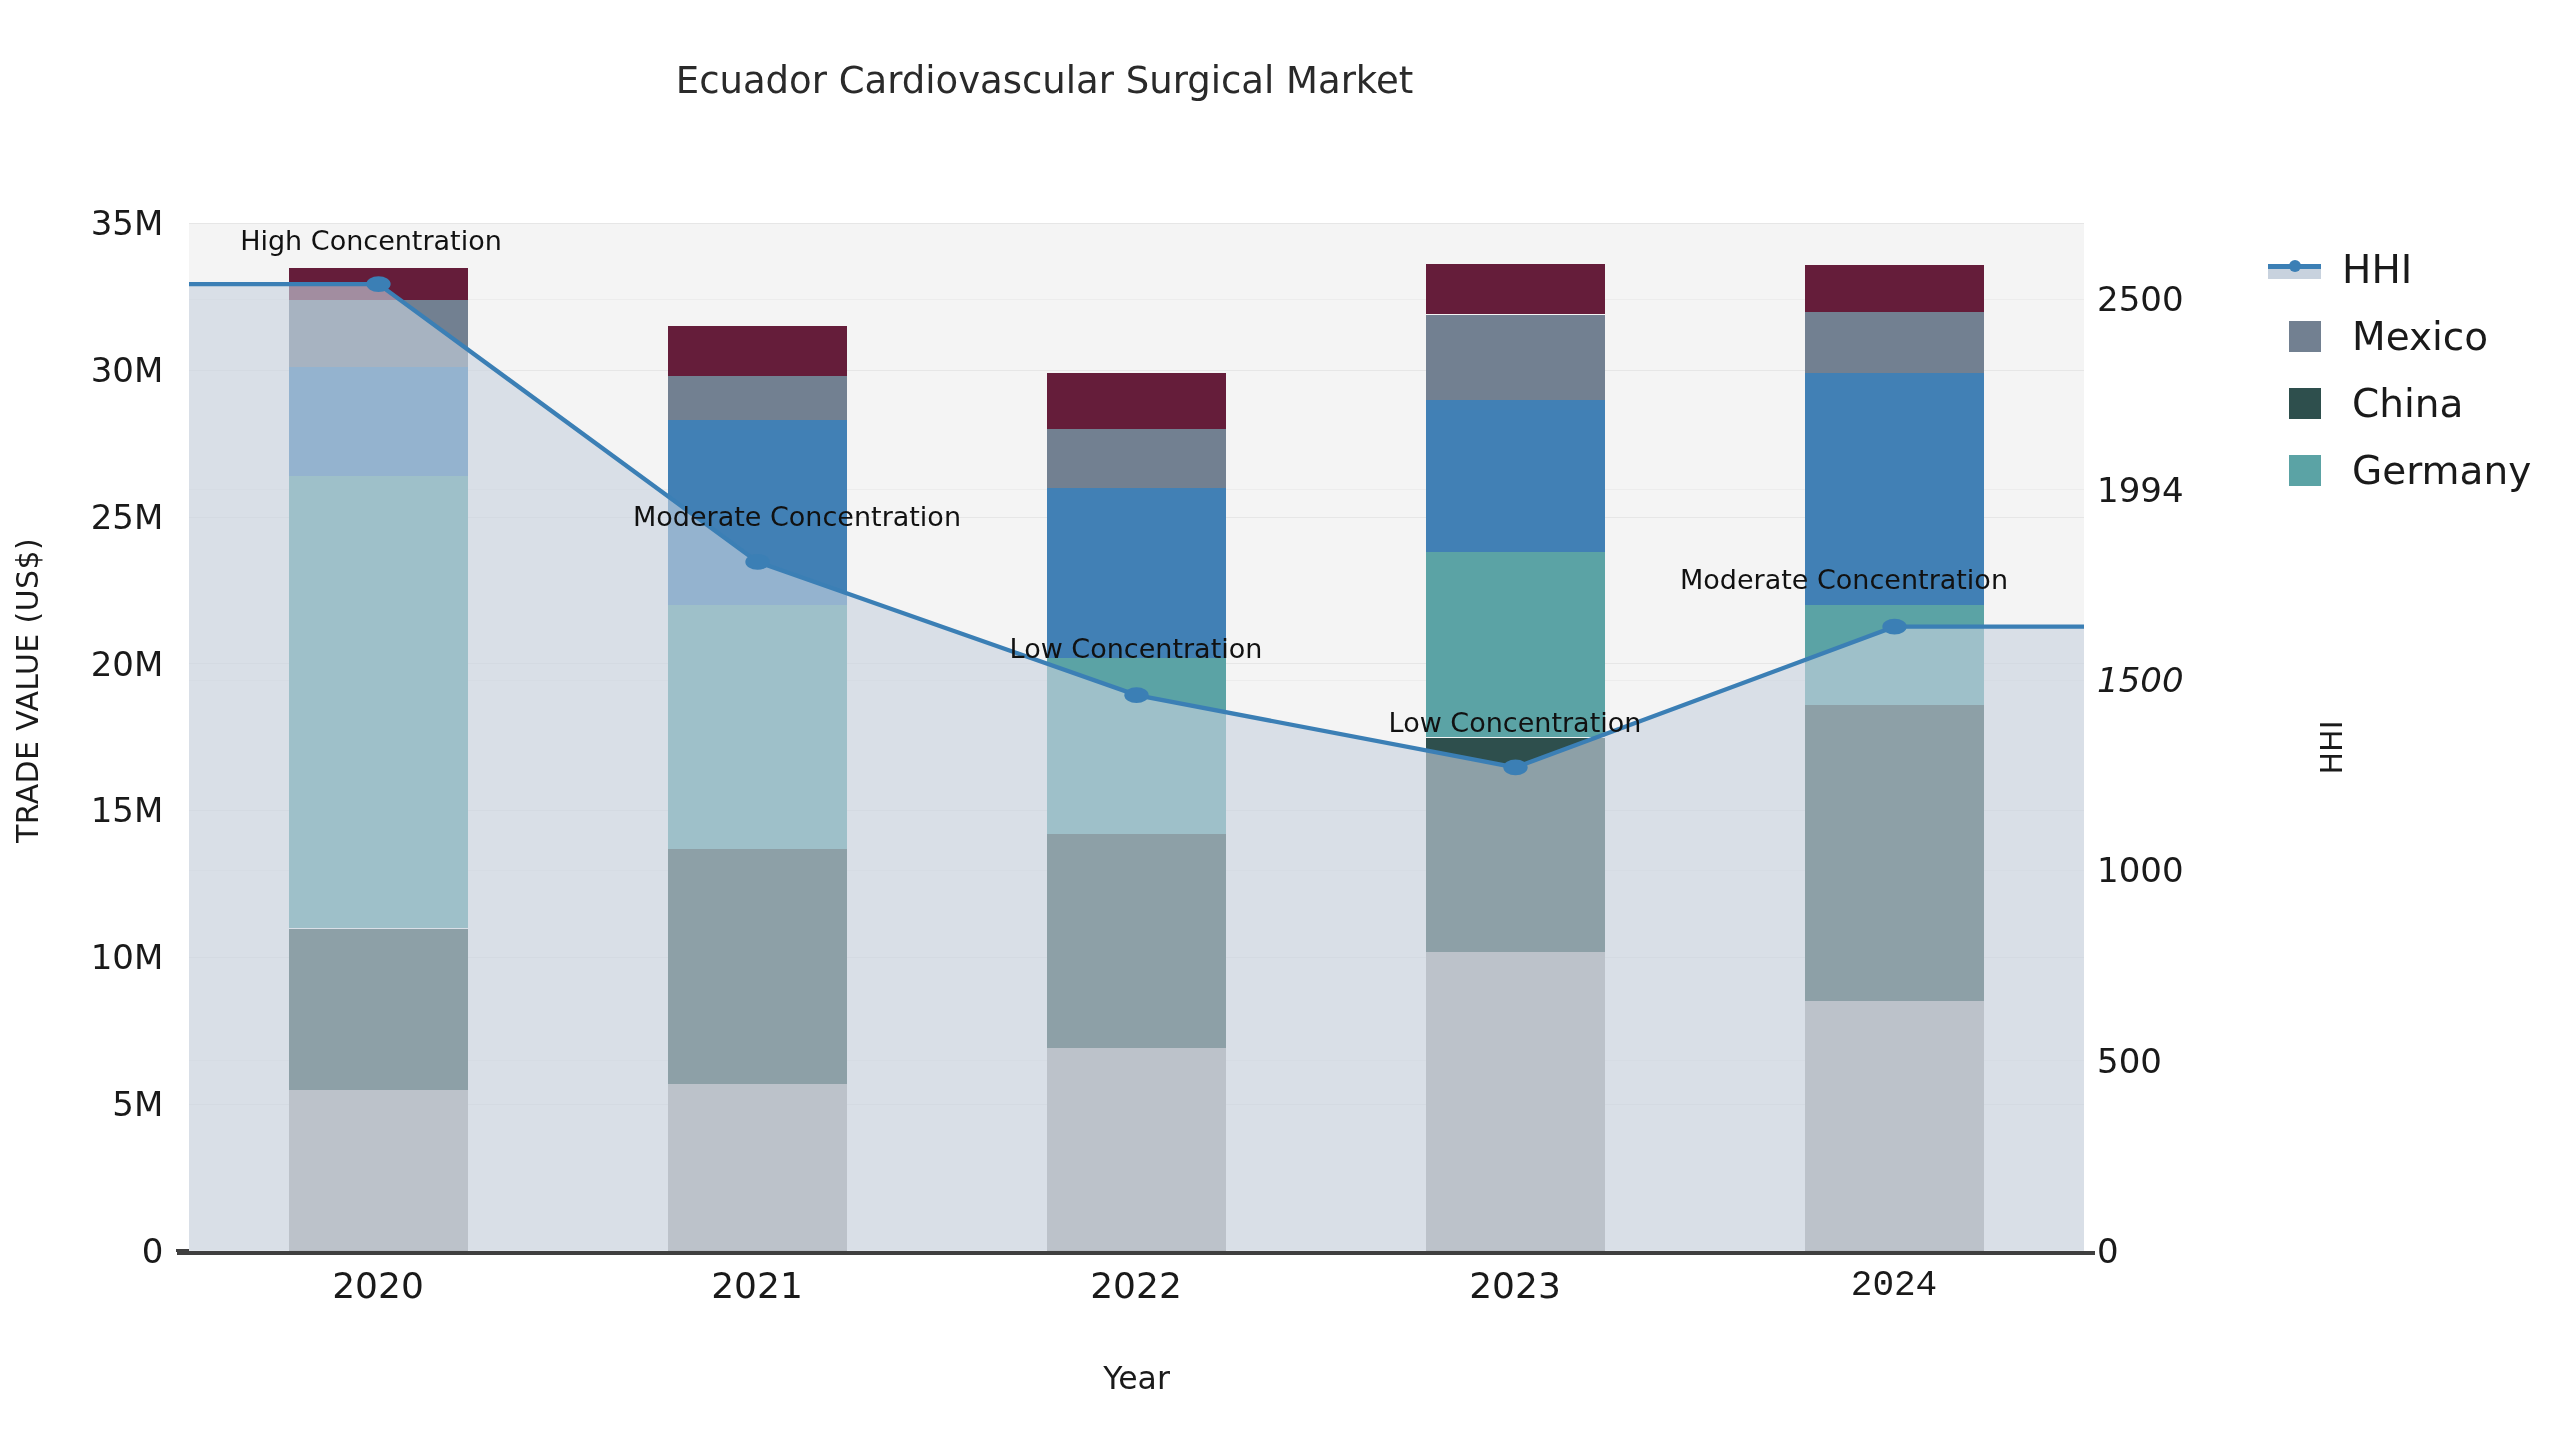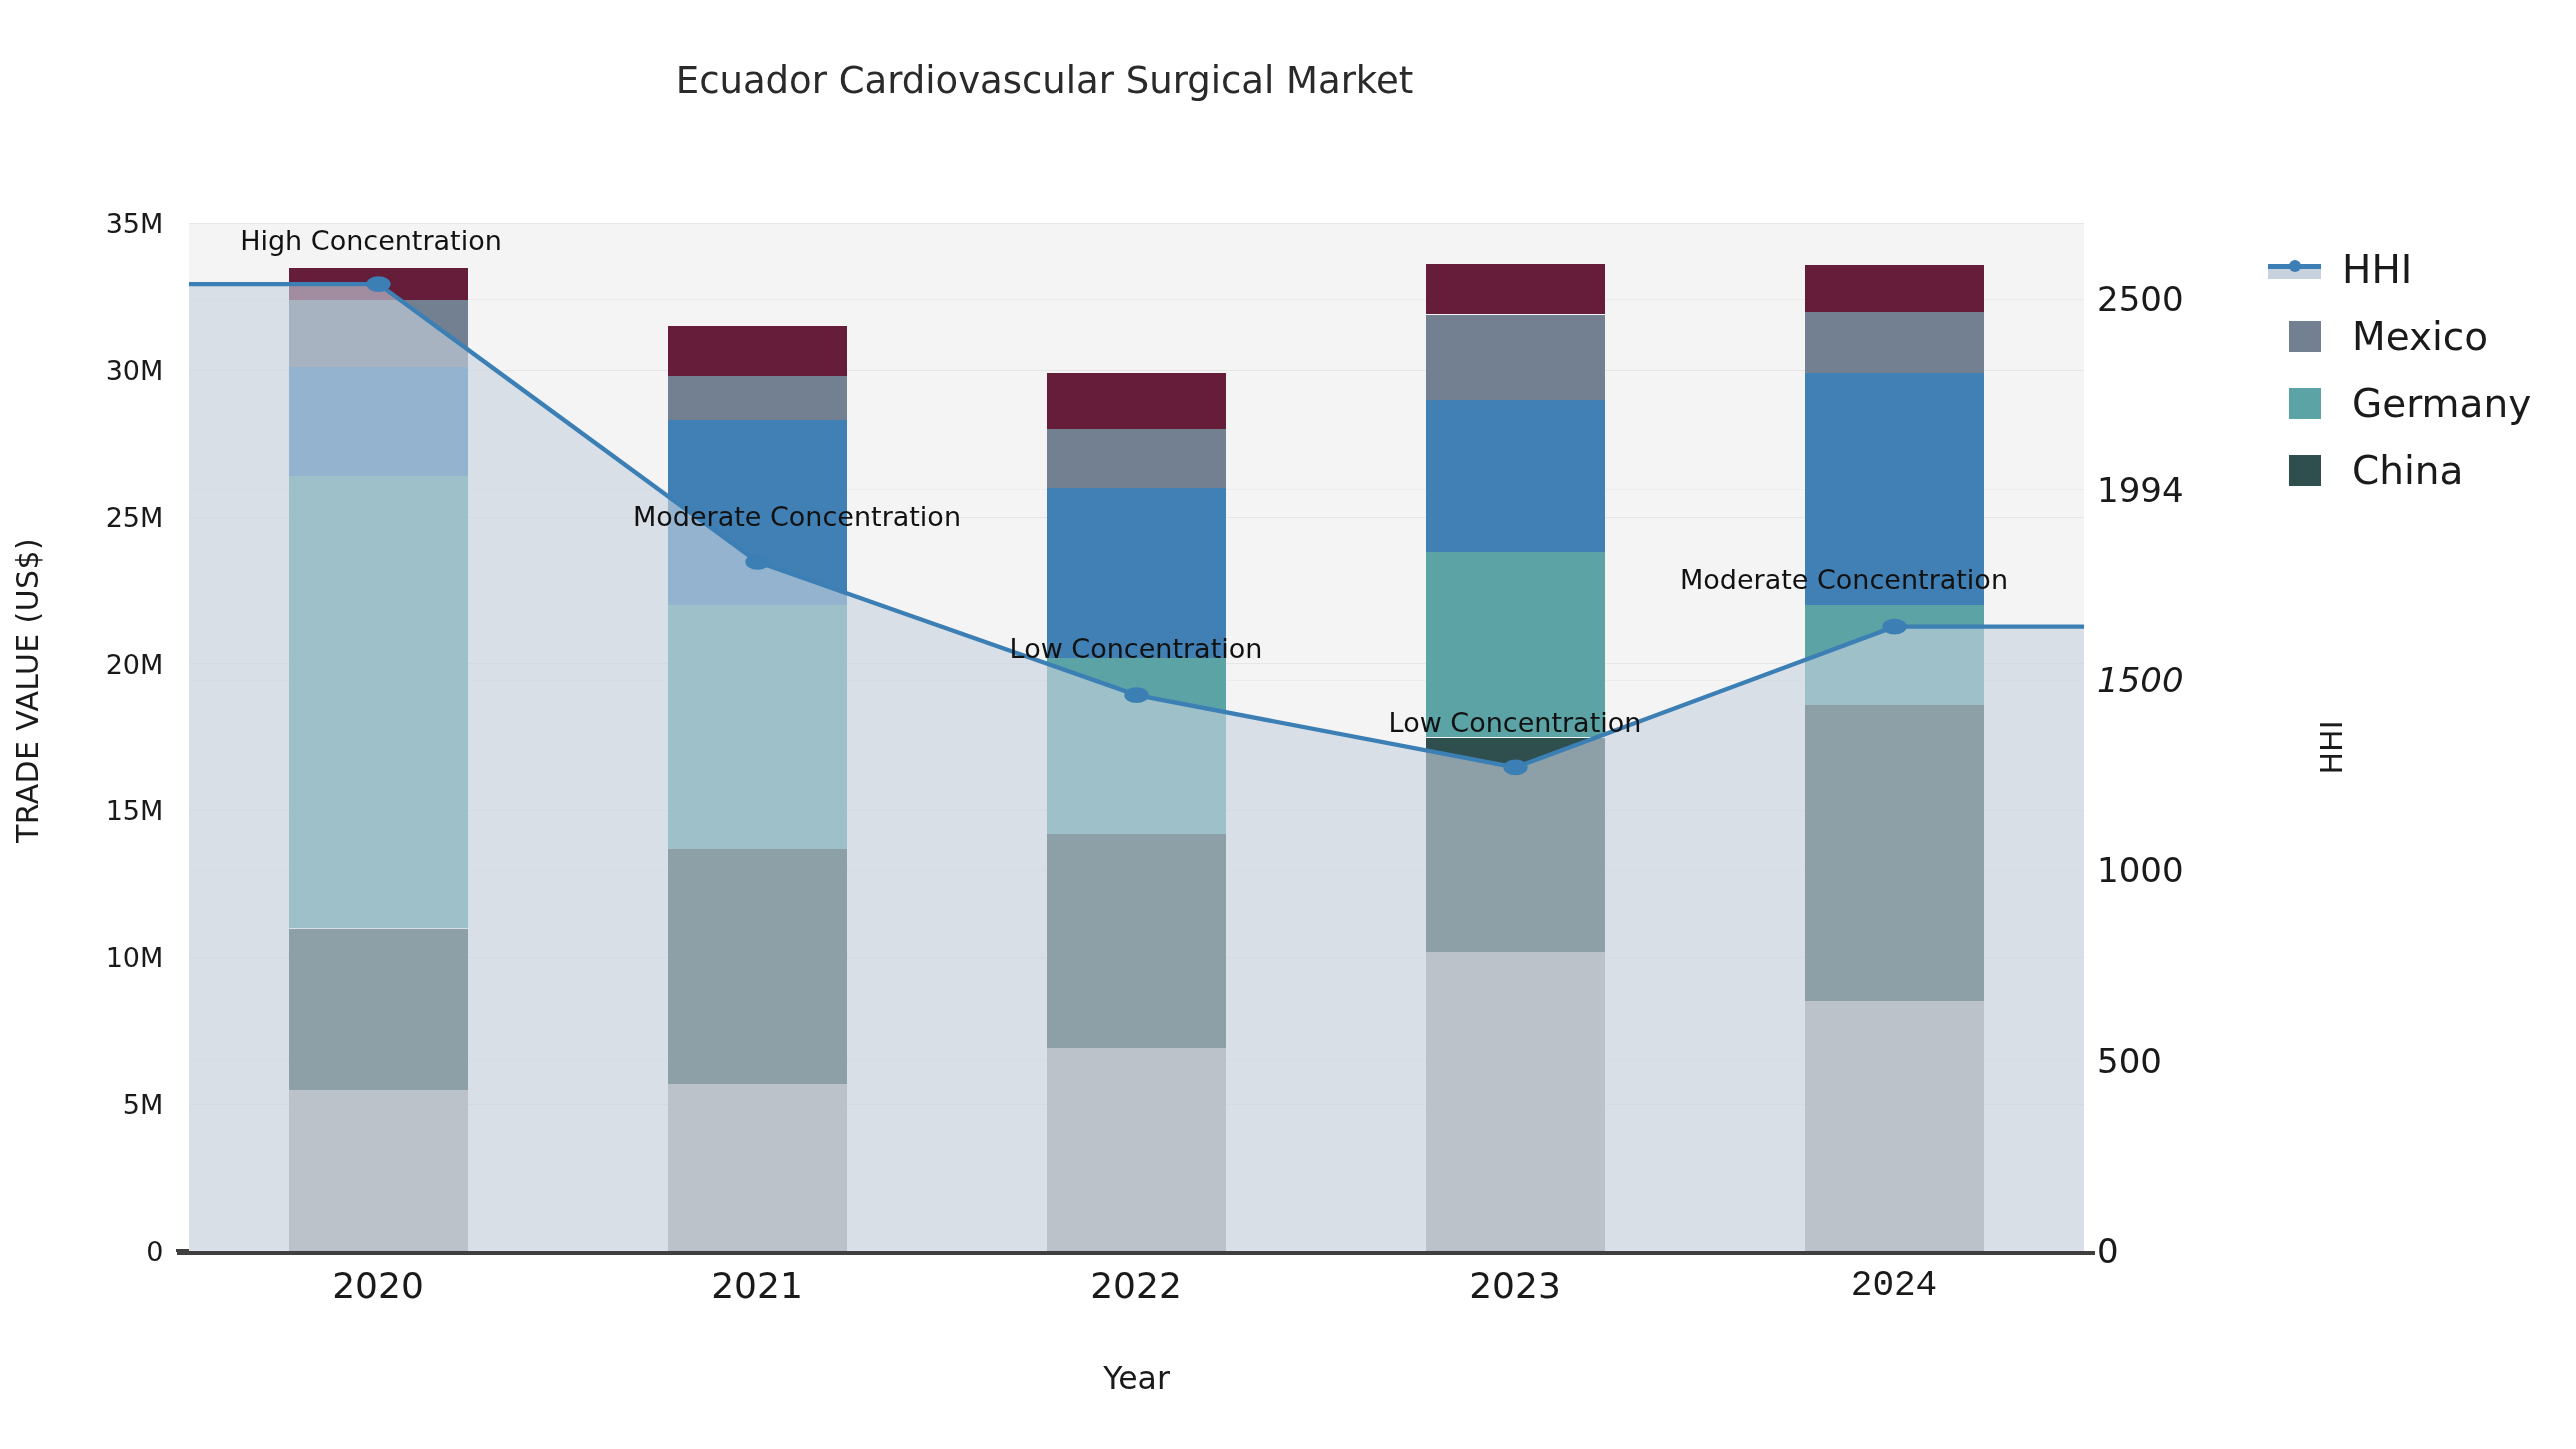--- a/index.html
+++ b/index.html
@@ -20,21 +20,21 @@
 
   
   .bars{position:absolute;left:0;top:0;width:100%;height:100%;}
   .bar-group{position:absolute;bottom:0;}
   .seg{position:absolute;left:0;width:100%;}
 
   
   .hhi-layer{position:absolute;left:189px;top:223px;width:1895px;height:1028px;pointer-events:none;}
 
   
-  .ytick{position:absolute;right:0;transform:translateY(-50%);font-size:27px;color:#1a1a1a;text-align:left;white-space:nowrap;}
+  .ytick{position:absolute;right:0;transform:translateY(-50%);font-size:34px;color:#1a1a1a;text-align:left;white-space:nowrap;}
   .ytick-left-wrap{position:absolute;left:0;top:0;width:179px;height:1449px;}
   .ytick-right-wrap{position:absolute;left:2097px;top:0;width:215px;height:1449px;}
   .ytick-r{position:absolute;left:0;transform:translateY(-50%);font-size:34px;color:#1a1a1a;white-space:nowrap;}
 
   .xtick{position:absolute;top:1265px;transform:translateX(-50%);font-size:36px;color:#1a1a1a;white-space:nowrap;}
 
   .ylabel-left{position:absolute;left:-187px;top:673px;width:429px;text-align:center;font-size:30px;color:#1a1a1a;transform:rotate(-90deg);transform-origin:center center;letter-spacing:0.4px;}
   .ylabel-right{position:absolute;left:2224px;top:730px;width:215px;text-align:center;font-size:30px;color:#1a1a1a;transform:rotate(-90deg);transform-origin:center center;}
   .xlabel{position:absolute;left:189px;top:1360px;width:1895px;text-align:center;font-size:31.5px;color:#1a1a1a;}
 
@@ -191,23 +191,23 @@
           <div class="ld" style="background: rgb(59, 127, 181);"></div>
         </div>
         <div style="width: 21.5px; flex: 0 0 auto;"></div>
         <div class="legend-label">HHI</div>
       </div>
       <div class="legend-row">
         <div class="legend-swatch" style="background: rgb(114, 128, 145); margin-left: 10px; margin-right: 31.5px;"></div>
         <div class="legend-label">Mexico</div>
       </div>
       <div class="legend-row">
+        <div class="legend-swatch" style="background: rgb(46, 79, 77); margin-left: 10px; margin-right: 31.5px;"></div>
+        <div class="legend-label">China</div>
+      </div>
+      <div class="legend-row">
         <div class="legend-swatch" style="background: rgb(91, 163, 165); margin-left: 10px; margin-right: 31.5px;"></div>
         <div class="legend-label">Germany</div>
       </div>
-      <div class="legend-row">
-        <div class="legend-swatch" style="background: rgb(46, 79, 77); margin-left: 10px; margin-right: 31.5px;"></div>
-        <div class="legend-label">China</div>
-      </div>
     </div>
 
 </div>
 
 
 </body></html>

